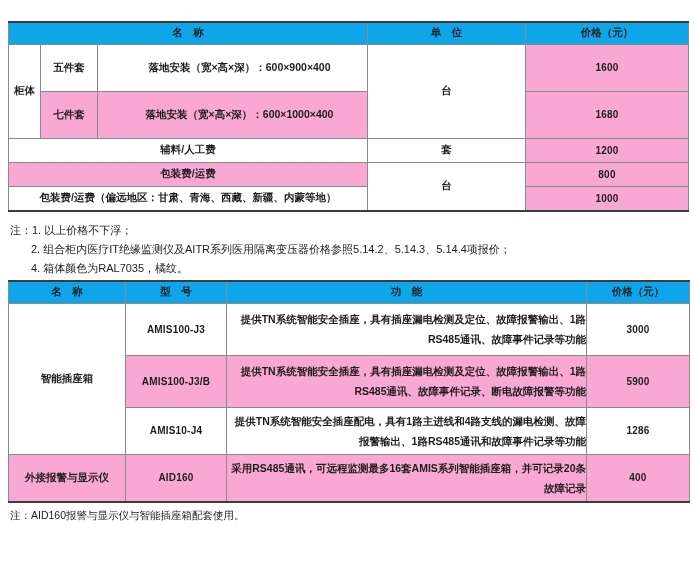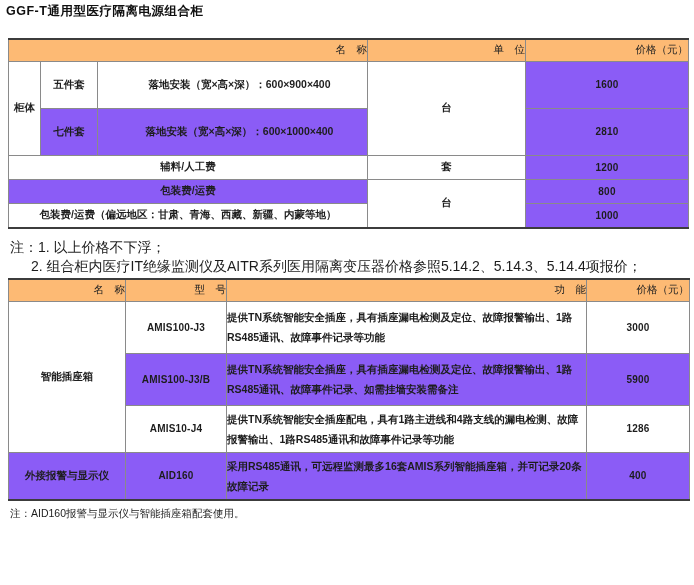--- a/index.html
+++ b/index.html
@@ -21,36 +21,35 @@
     margin-left:2px;
     border-top:2px solid #3c3c3c;border-bottom:2px solid #3c3c3c;
   }
   .tbl-1{margin-top:19px;}
   td,th{
     border:1px solid #8a8a8a;
     font-size:10.5px;font-weight:bold;color:#1d1d1d;
     text-align:center;vertical-align:middle;
     padding:0;overflow:hidden;
   }
-  th{background:#fdba74;font-weight:normal;color:#222;text-align:right;}
-  .gray{background:#8b5cf6;margin-left:43px;}
+  th{background:#0ea5e9;font-weight:bold;color:#222;}
+  .gray{background:#f9a8d4;margin-left:43px;}
   .desc{text-align:center;padding-left:14px;}
-  .fn{text-align:left;padding:3px 0;line-height:20px;}
+  .fn{text-align:right;padding:3px 0;line-height:20px;}
   .num{font-size:10px;letter-spacing:0.2px;}
-  .notes{margin:11px 0 0 4px;font-size:14px;color:#1d1d1d;}
+  .notes{margin:11px 0 0 4px;font-size:11px;color:#1d1d1d;}
   .note-line{line-height:15px;margin-bottom:4px;white-space:nowrap;}
   .note-line.indent{margin-left:21px;}
   .bottom-note{margin:5px 0 0 4px;font-size:10.5px;color:#1d1d1d;line-height:14px;white-space:nowrap;}
 </style>
 </head>
 <body>
 
 <div class="page">
 
-  <div class="section-title title-1">GGF-T通用型医疗隔离电源组合柜</div>
 
   <table class="tbl-1">
     <colgroup>
       <col style="width:32px">
         <col style="width:57px">
         <col style="width:270px">
       <col style="width:158px">
         <col style="width:163px">
     </colgroup>
     <tbody>
@@ -62,21 +61,21 @@
     <tr style="height:47px">
       <td rowspan="2">柜体</td>
       <td>五件套</td>
       <td class="desc">落地安装（宽×高×深）：600×900×400</td>
       <td rowspan="2">台</td>
       <td class="gray num">1600</td>
     </tr>
     <tr style="height:47px">
       <td class="gray">七件套</td>
       <td class="desc gray">落地安装（宽×高×深）：600×1000×400</td>
-      <td class="gray num">2810</td>
+      <td class="gray num">1680</td>
     </tr>
     <tr style="height:24px">
       <td colspan="3">辅料/人工费</td>
       <td>套</td>
       <td class="gray num">1200</td>
     </tr>
     <tr style="height:24px">
       <td colspan="3" class="gray">包装费/运费</td>
       <td rowspan="2">台</td>
       <td class="gray num">800</td>
@@ -84,20 +83,21 @@
     <tr style="height:25px">
       <td colspan="3">包装费/运费（偏远地区：甘肃、青海、西藏、新疆、内蒙等地）</td>
       <td class="gray num">1000</td>
     </tr>
   </tbody>
     </table>
 
   <div class="notes">
     <div class="note-line"><span>注：</span><span>1. 以上价格不下浮；</span></div>
     <div class="note-line indent">2. 组合柜内医疗IT绝缘监测仪及AITR系列医用隔离变压器价格参照5.14.2、5.14.3、5.14.4项报价；</div>
+    <div class="note-line indent">4. 箱体颜色为RAL7035，橘纹。</div>
   </div>
 
 
   <table>
     <colgroup>
       <col style="width:117px">
         <col style="width:101px">
         <col style="width:360px">
         <col style="width:103px">
     </colgroup>
@@ -109,21 +109,21 @@
       <th>价格（元）</th>
     </tr>
     <tr style="height:52px">
       <td rowspan="3">智能插座箱</td>
       <td class="num">AMIS100-J3</td>
       <td class="fn">提供TN系统智能安全插座，具有插座漏电检测及定位、故障报警输出、1路RS485通讯、故障事件记录等功能</td>
       <td class="num">3000</td>
     </tr>
     <tr style="height:52px">
       <td class="gray num">AMIS100-J3/B</td>
-      <td class="fn gray">提供TN系统智能安全插座，具有插座漏电检测及定位、故障报警输出、1路RS485通讯、故障事件记录、如需挂墙安装需备注</td>
+      <td class="fn gray">提供TN系统智能安全插座，具有插座漏电检测及定位、故障报警输出、1路RS485通讯、故障事件记录、断电故障报警等功能</td>
       <td class="gray num">5900</td>
     </tr>
     <tr style="height:46px">
       <td class="num">AMIS10-J4</td>
       <td class="fn">提供TN系统智能安全插座配电，具有1路主进线和4路支线的漏电检测、故障报警输出、1路RS485通讯和故障事件记录等功能</td>
       <td class="num">1286</td>
     </tr>
     <tr style="height:47px">
       <td class="gray">外接报警与显示仪</td>
       <td class="gray num">AID160</td>

